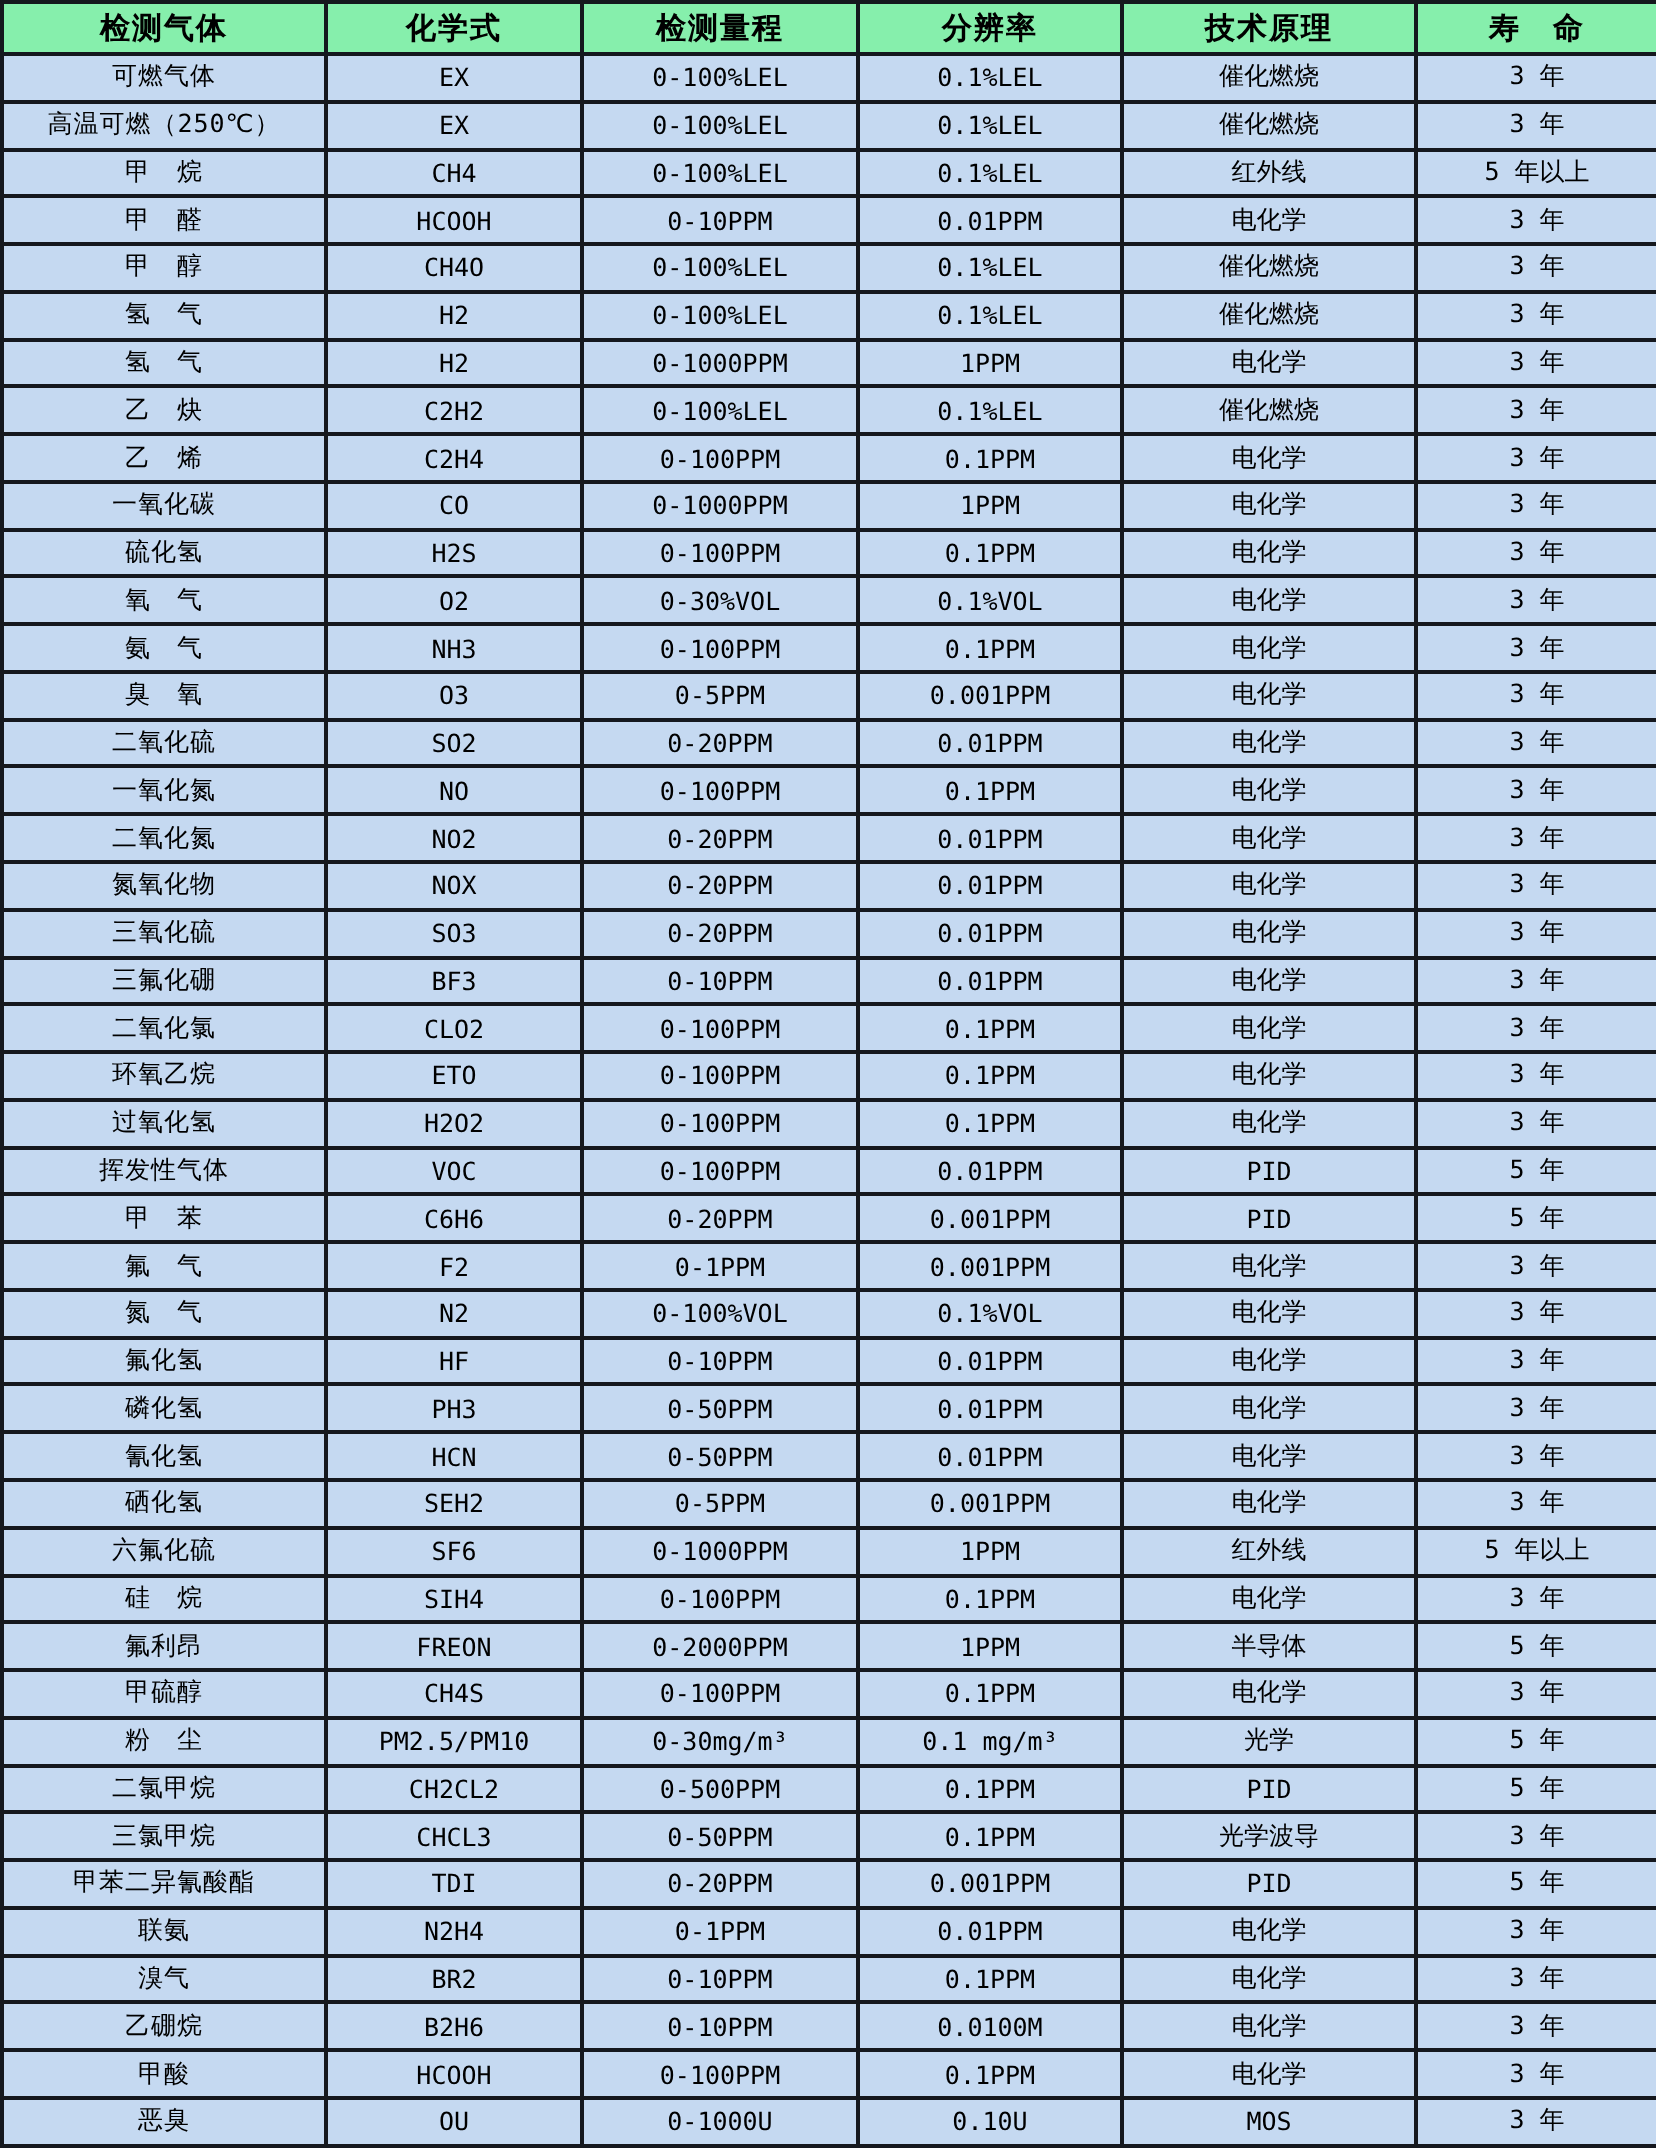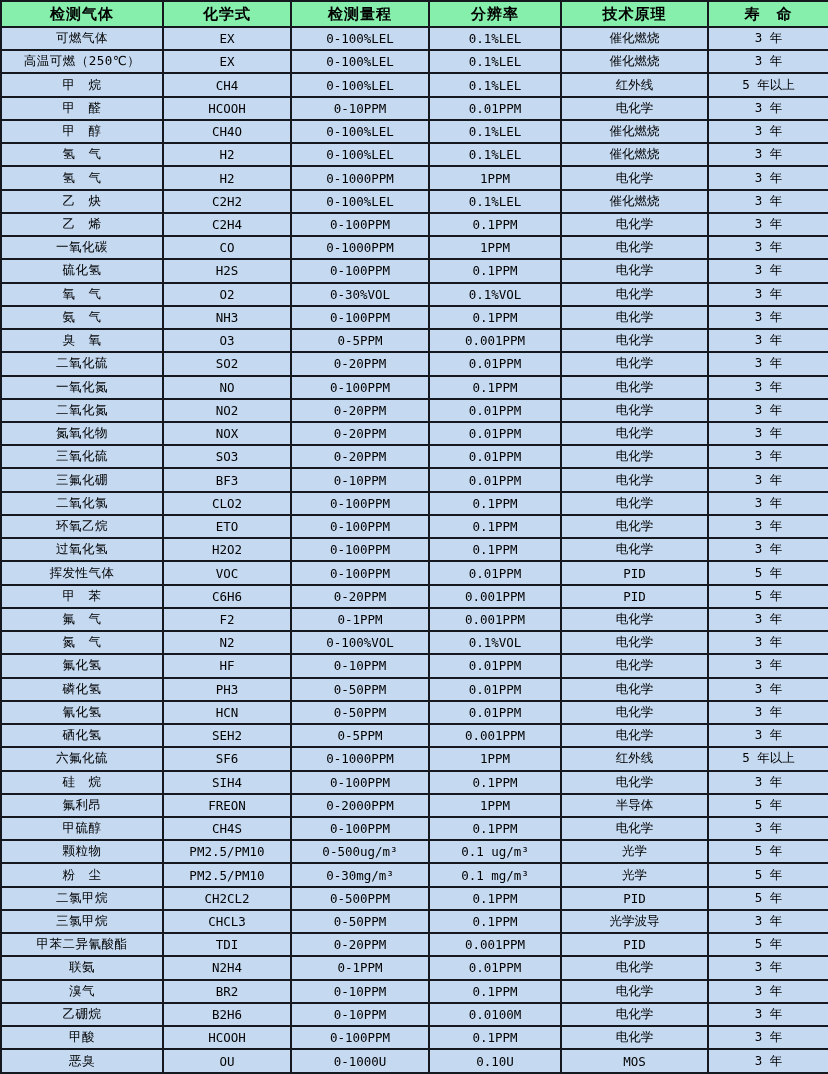--- a/index.html
+++ b/index.html
@@ -341,28 +341,20 @@
         </tr>
         <tr>
           <td class="c-gas">甲硫醇</td>
           <td class="c-formula">CH4S</td>
           <td class="c-range">0-100PPM</td>
           <td class="c-resolution">0.1PPM</td>
           <td class="c-principle">电化学</td>
           <td class="c-life">3 年</td>
         </tr>
         <tr>
-          <td class="c-gas">颗粒物</td>
-          <td class="c-formula">PM2.5/PM10</td>
-          <td class="c-range">0-500ug/m³</td>
-          <td class="c-resolution">0.1 ug/m³</td>
-          <td class="c-principle">光学</td>
-          <td class="c-life">5 年</td>
-        </tr>
-        <tr>
           <td class="c-gas">粉　尘</td>
           <td class="c-formula">PM2.5/PM10</td>
           <td class="c-range">0-30mg/m³</td>
           <td class="c-resolution">0.1 mg/m³</td>
           <td class="c-principle">光学</td>
           <td class="c-life">5 年</td>
         </tr>
         <tr>
           <td class="c-gas">二氯甲烷</td>
           <td class="c-formula">CH2CL2</td>

